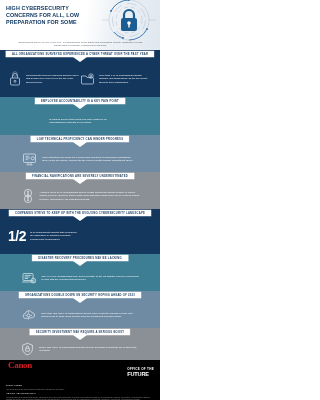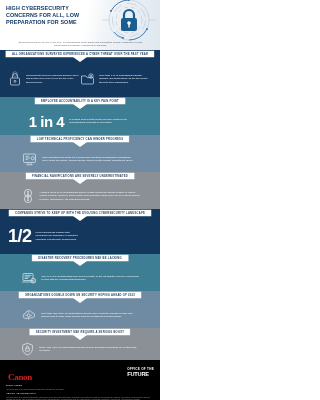--- a/index.html
+++ b/index.html
@@ -60,21 +60,21 @@
   .teal{background:#3e7e94;}
   .slate{background:#6e8ba3;}
   .gray{background:#8b9096;}
 
   .twocol{display:flex;width:100%;justify-content:space-between;}
   .col{display:flex;align-items:center;gap:4px;width:50%;}
 
   
   .footer{position:relative;width:160px;height:45px;background:#000000;}
   .canon{
-    position:absolute;left:8px;top:12px;
+    position:absolute;left:8px;top:0;
     font-size:9px;font-weight:bold;color:#d21f26;
     font-family:"Liberation Serif","DejaVu Serif",serif;letter-spacing:-.3px;
   }
   .oof{position:absolute;right:6px;top:7px;text-align:left;}
   .oof-top{font-size:3px;font-weight:bold;color:#ffffff;letter-spacing:.3px;}
   .oof-bot{font-size:5.6px;font-weight:bold;color:#d21f26;letter-spacing:-.2px;line-height:6px;}
   .oof-bot span{color:#ffffff;}
   .foot-h{
     position:absolute;left:6px;top:24px;font-size:2.3px;font-weight:bold;
     color:#cfcfcf;letter-spacing:.2px;
@@ -154,21 +154,20 @@
           <span class="copy">More than 1 of IT professionals identify malware and ransomware as the top priority threat to their organization.</span>
         </div>
       </div>
     </div>
   </div>
 
   <div class="band teal" style="height:38px;">
     <div class="banner" style="top:1px;">EMPLOYEE ACCOUNTABILITY IS A KEY PAIN POINT</div>
     <div class="notch" style="top:6.5px;"></div>
     <div class="row" style="top:12px;height:24px;gap:5px;">
-      <span class="stat-big" style="font-size:15px;">1 in 4</span>
       <span class="copy" style="width:62px;">IT leaders believe that employees have limited or no understanding of threats or prevention.</span>
     </div>
   </div>
 
   <div class="band slate" style="height:37px;">
     <div class="banner" style="top:1px;">LOW TECHNICAL PROFICIENCY CAN HINDER PROGRESS</div>
     <div class="notch" style="top:6.5px;"></div>
     <div class="row" style="top:13px;height:22px;">
       <span class="icon">
         <svg width="15" height="15" viewBox="0 0 15 15" fill="none" stroke="#e3ebf2" stroke-width="0.7">
@@ -197,21 +196,21 @@
       <span class="copy" style="width:100px;">Almost 8 out of 10 IT professionals believe a data breach will equate to $50K or less of annual revenue; however, actual costs could potentially range from 3 to 11 years of annual revenue, according to ABI Research analysis.</span>
     </div>
   </div>
 
   <div class="band navy" style="height:45px;">
     <div class="banner" style="top:1px;">COMPANIES STRIVE TO KEEP UP WITH THE EVOLVING CYBERSECURITY LANDSCAPE</div>
     <div class="notch" style="top:6.5px;"></div>
     <div class="row" style="top:13px;height:28px;">
       <div class="twocol">
         <div class="col">
-          <span class="stat-big" style="font-size:18px;">1/2</span>
+          <span class="stat-big" style="font-size:14px;">1/2</span>
           <span class="copy">of all respondents indicate that companies are aggressive in adopting emerging cybersecurity technologies.</span>
         </div>
       </div>
     </div>
   </div>
 
   <div class="band teal" style="height:37px;">
     <div class="banner" style="top:1px;">DISASTER RECOVERY PROCEDURES MAY BE LACKING</div>
     <div class="notch" style="top:6.5px;"></div>
     <div class="row" style="top:13px;height:22px;">

